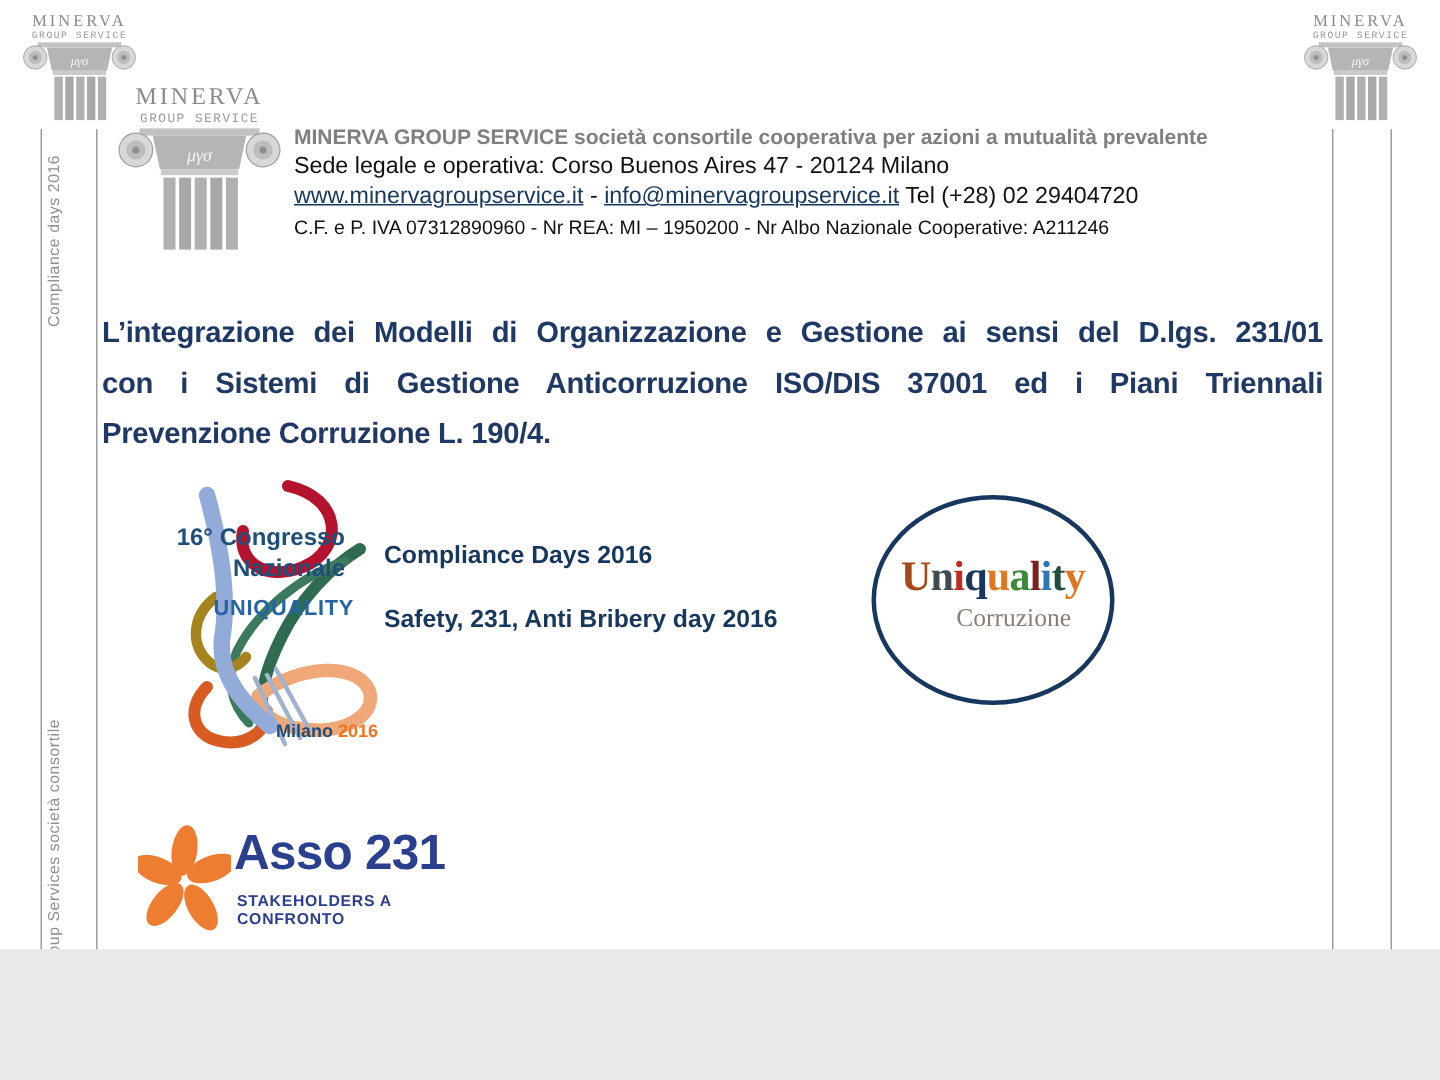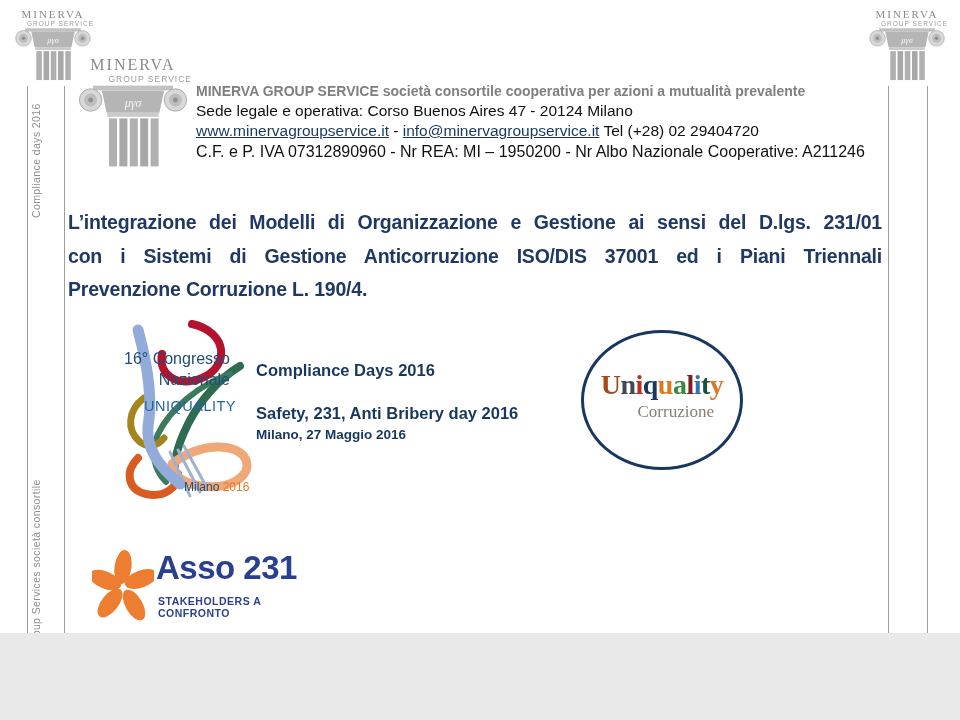--- a/index.html
+++ b/index.html
@@ -5,21 +5,21 @@
   * { margin:0; padding:0; box-sizing:border-box; }
   html,body { background:#e9e9e9; }
   .slide {
     position:relative; width:960px; height:633px; background:#ffffff;
     font-family:"Liberation Sans", sans-serif; overflow:hidden; margin:0 auto;
   }
 
   
   .mlogo { position:absolute; text-align:center; }
   .mlogo-title { font-family:"Liberation Serif", serif; color:#8a8a8a; letter-spacing:2px; }
-  .mlogo-sub   { font-family:Liberation Sans, sans-serif; color:#9a9a9a; letter-spacing:1px;text-align:right; }
+  .mlogo-sub   { font-family:Liberation Mono, monospace; color:#9a9a9a; letter-spacing:1px; }
   .mlogo svg { display:block; margin:0 auto; }
   .mlogo.corner .mlogo-title { font-size:11px; }
   .mlogo.corner .mlogo-sub   { font-size:6.5px; }
   .mlogo.header-logo .mlogo-title { font-size:16px; }
   .mlogo.header-logo .mlogo-sub   { font-size:8.5px; }
   .logo-tl { left:12px; top:8px;  width:82px; }
   .logo-tr { left:866px; top:8px; width:82px; }
   .logo-hd { left:74px; top:56px; width:118px; }
 
   .vline { position:absolute; width:1px; background:#9d9d9d; top:86px; height:620px; }
@@ -32,34 +32,34 @@
   }
   .vtext-top    { left:30px; top:100px;  height:118px; }
   .vtext-bottom { left:30px; top:494px;  height:214px; }
 
   
   .header-text { position:absolute; left:196px; top:82px; width:696px; }
   .ht1 { font-size:14px; font-weight:bold; color:#7f7f7f; line-height:19px; }
   .ht2 { font-size:15.5px; color:#111; line-height:20px; }
   .ht3 { font-size:15.5px; color:#111; line-height:20px; }
   .ht3 a { color:#17375e; text-decoration:underline; }
-  .ht4 { font-size:16px; color:#111; line-height:18px; margin-top:2px; }
+  .ht4 { font-size:13px; color:#111; line-height:18px; margin-top:2px; }
 
   
   .main-title {
     position:absolute; left:68px; top:206px; width:814px;
     color:#1f3864; font-weight:bold; font-size:19.5px; line-height:33.5px; letter-spacing:-.2px;
   }
   .main-title .jline { text-align:justify; text-align-last:justify; }
   .main-title .lline { text-align:left; }
 
   
   .congress { position:absolute; left:80px; top:314px; width:178px; height:192px; }
   .congress svg { position:absolute; left:0; top:0; }
-  .cg-t { position:absolute; font-weight:normal; color:#1f4e79; white-space:nowrap; }
+  .cg-t { position:absolute; font-weight:bold; color:#1f4e79; white-space:nowrap; }
   .cg1 { right:28px; top:36px;  font-size:16px; text-align:right; }
   .cg2 { right:28px; top:57px;  font-size:16px; text-align:right; }
   .cg3 { right:22px; top:84px;  font-size:14.5px; letter-spacing:.5px; color:#2464a4; }
   .cg4 { left:104px; top:166px; font-size:12px; }
   .cg4 .year { color:#ee7422; }
 
   
   .event { position:absolute; left:256px; top:359px; color:#17375e; font-weight:bold; }
   .ev1 { font-size:16.5px; line-height:23px; }
   .ev2 { font-size:16.5px; line-height:23px;margin-top:20px; }
@@ -196,21 +196,20 @@
     </svg>
     <div class="cg-t cg1">16° Congresso</div>
     <div class="cg-t cg2">Nazionale</div>
     <div class="cg-t cg3">UNIQUALITY</div>
     <div class="cg-t cg4"><span>Milano </span><span class="year">2016</span></div>
   </div>
 
   <div class="event">
     <div class="ev1">Compliance Days 2016</div>
     <div class="ev2">Safety, 231, Anti Bribery day 2016</div>
-    <div class="ev3">Milano, 27 Maggio 2016</div>
   </div>
 
   <div class="uniq">
     <div class="uniq-word"><span class="uq0">U</span><span class="uq1">n</span><span class="uq2">i</span><span class="uq3">q</span><span class="uq4">u</span><span class="uq5">a</span><span class="uq6">l</span><span class="uq7">i</span><span class="uq8">t</span><span class="uq9">y</span></div>
     <div class="uniq-region">Corruzione</div>
   </div>
 
   <div class="asso">
     <svg width="62" height="80" viewBox="0 0 62 80">
       <g fill="#ed7d31">

